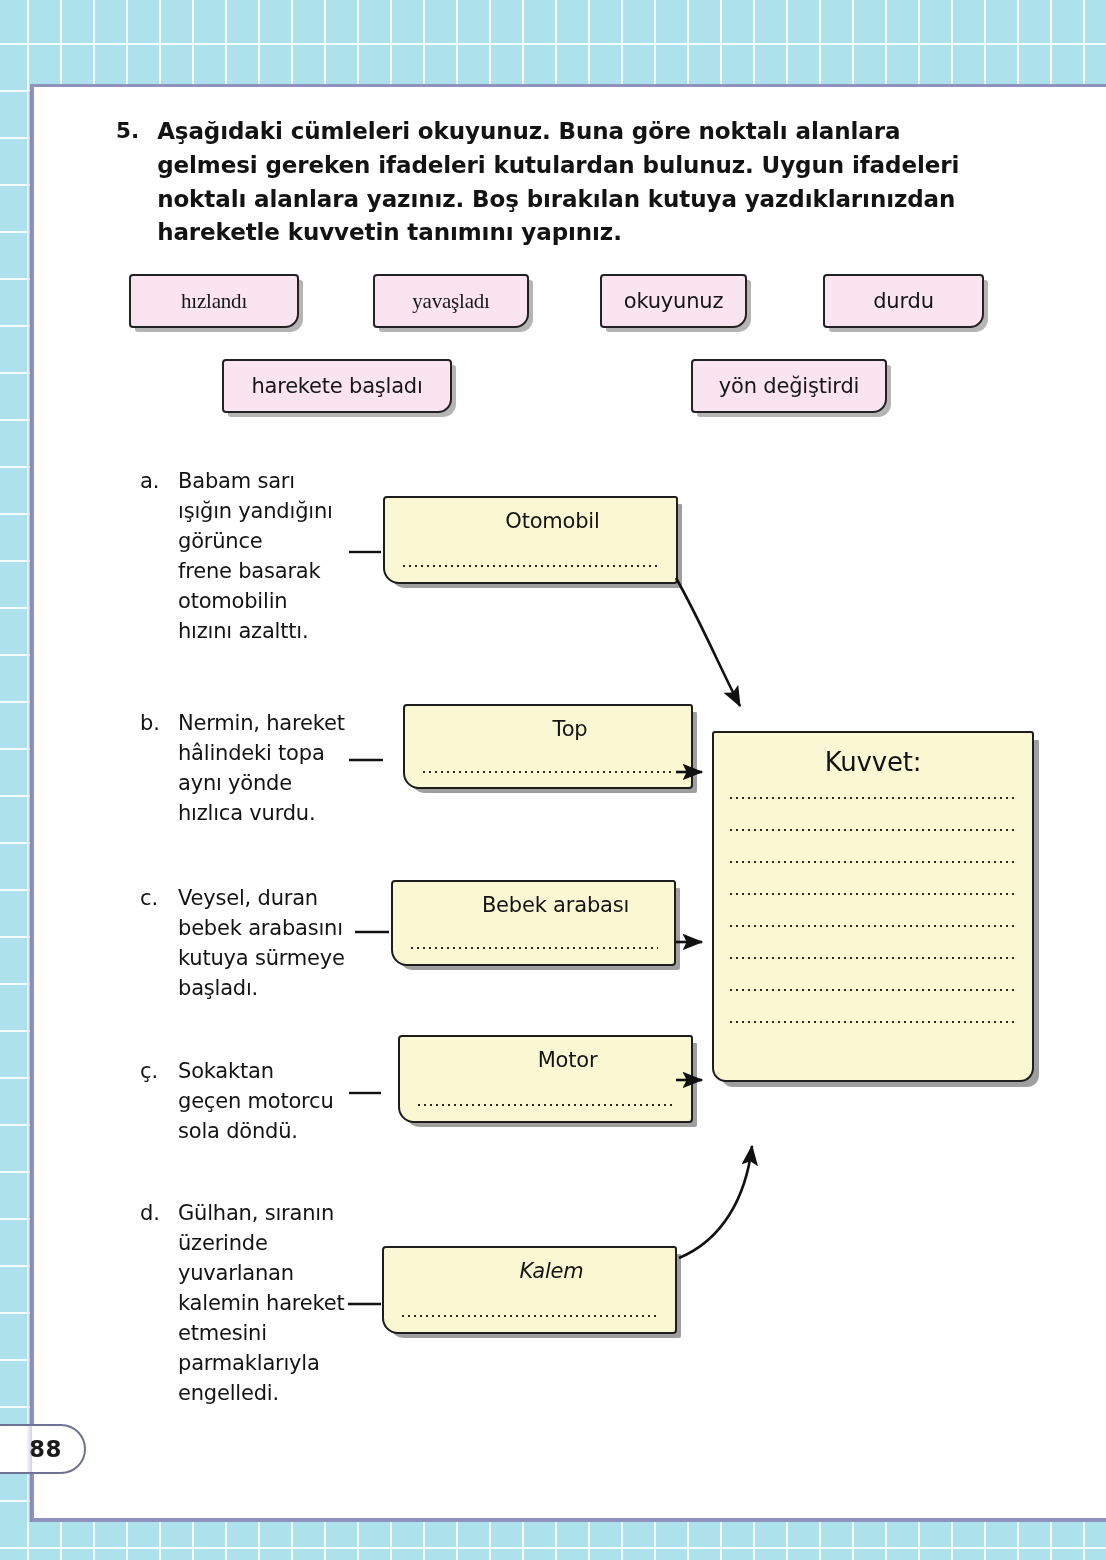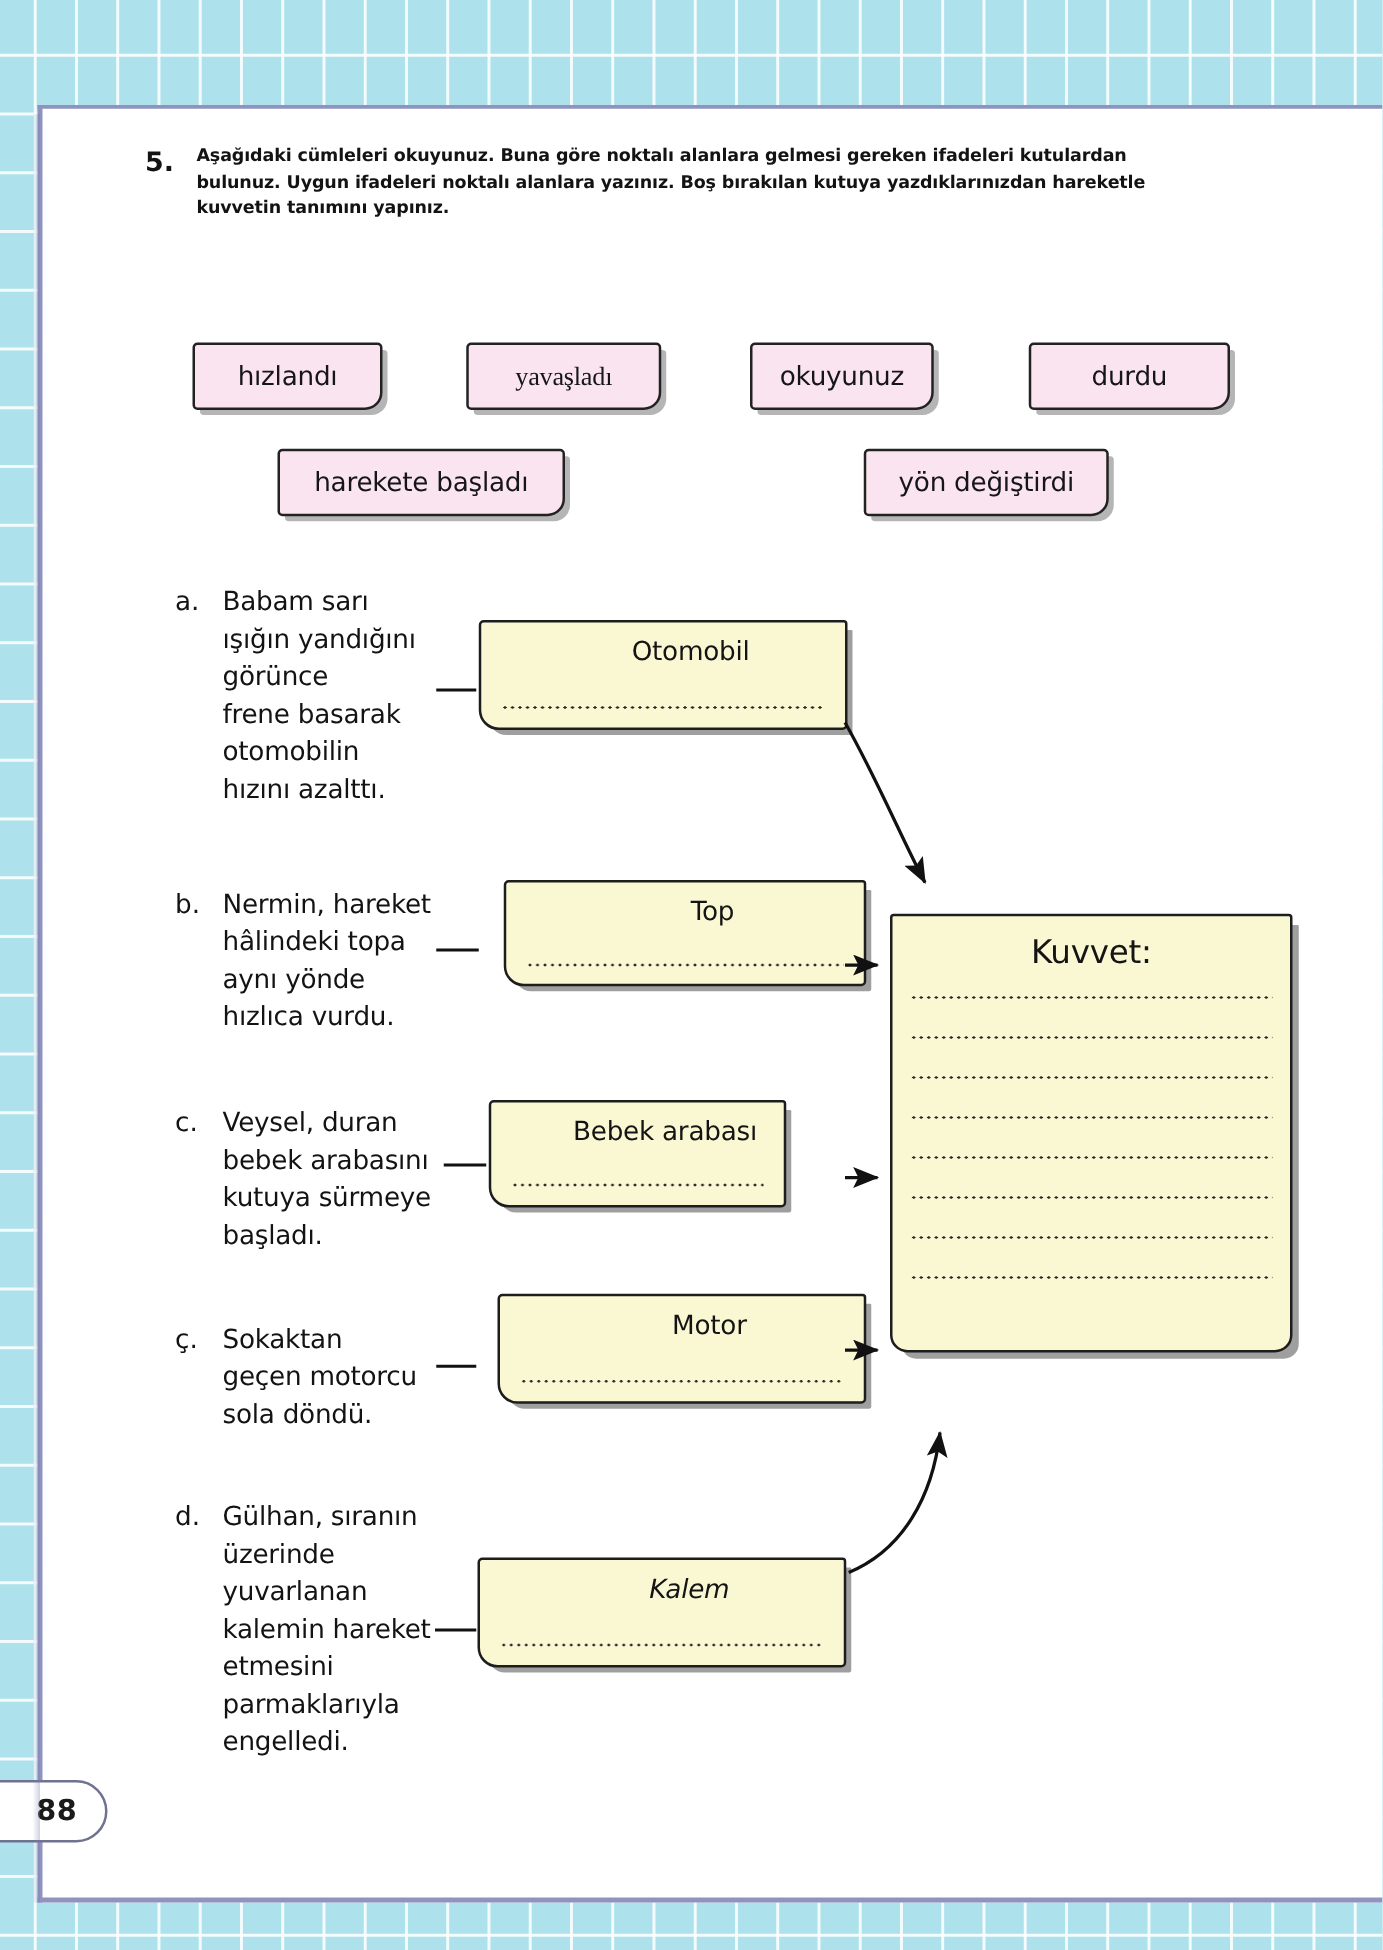--- a/index.html
+++ b/index.html
@@ -79,21 +79,21 @@
     gap: 18px;
   }
   #question-number {
     font-size: 21.5px;
     font-weight: bold;
     color: #131313;
     line-height: 1.47;
     flex: 0 0 auto;
   }
   #question-text {
-    font-size: 14px;
+    font-size: 23px;
     font-weight: bold;
     color: #131313;
     line-height: 1.47;
     letter-spacing: -0.1px;
   }
 
   
   .pink-card {
     position: absolute;
     background: #fae4ef;
@@ -190,21 +190,21 @@
 
   <div id="page-number-tab">
     <span>88</span>
   </div>
 
   <div id="question-block">
     <div id="question-number">5.</div>
     <div id="question-text">Aşağıdaki cümleleri okuyunuz. Buna göre noktalı alanlara gelmesi gereken ifadeleri kutulardan bulunuz. Uygun ifadeleri noktalı alanlara yazınız. Boş bırakılan kutuya yazdıklarınızdan hareketle kuvvetin tanımını yapınız.</div>
   </div>
 
-  <div class="pink-card" style="left:120px; top:187px; width:152px; height:54px;">
+  <div class="pink-card" style="left:95px; top:187px; width:170px; height:54px;font-family:Liberation Serif, serif;">
     <span>hızlandı</span>
   </div>
   <div class="pink-card" style="left:339px; top:187px; width:156px; height:54px;font-family:Liberation Serif, serif;">
     <span>yavaşladı</span>
   </div>
   <div class="pink-card" style="left:566px; top:187px; width:147px; height:54px;">
     <span>okuyunuz</span>
   </div>
   <div class="pink-card" style="left:789px; top:187px; width:161px; height:54px;">
     <span>durdu</span>
@@ -242,21 +242,21 @@
     <div class="dotline" style="margin-top:30px;"></div>
   </div>
 
   <div class="item-row" style="left:106px; top:796px; width:250px;">
     <div class="item-marker">c.</div>
     <div class="item-text">Veysel, duran
 bebek arabasını
 kutuya sürmeye
 başladı.</div>
   </div>
-  <div class="yellow-card" style="left:357px; top:793px; width:238px; height:86px;">
+  <div class="yellow-card" style="left:357px; top:793px; width:285px; height:86px;">
     <div class="card-title">Bebek arabası</div>
     <div class="dotline" style="margin-top:30px;"></div>
   </div>
 
   <div class="item-row" style="left:106px; top:969px; width:250px;">
     <div class="item-marker">ç.</div>
     <div class="item-text">Sokaktan
 geçen motorcu
 sola döndü.</div>
   </div>

